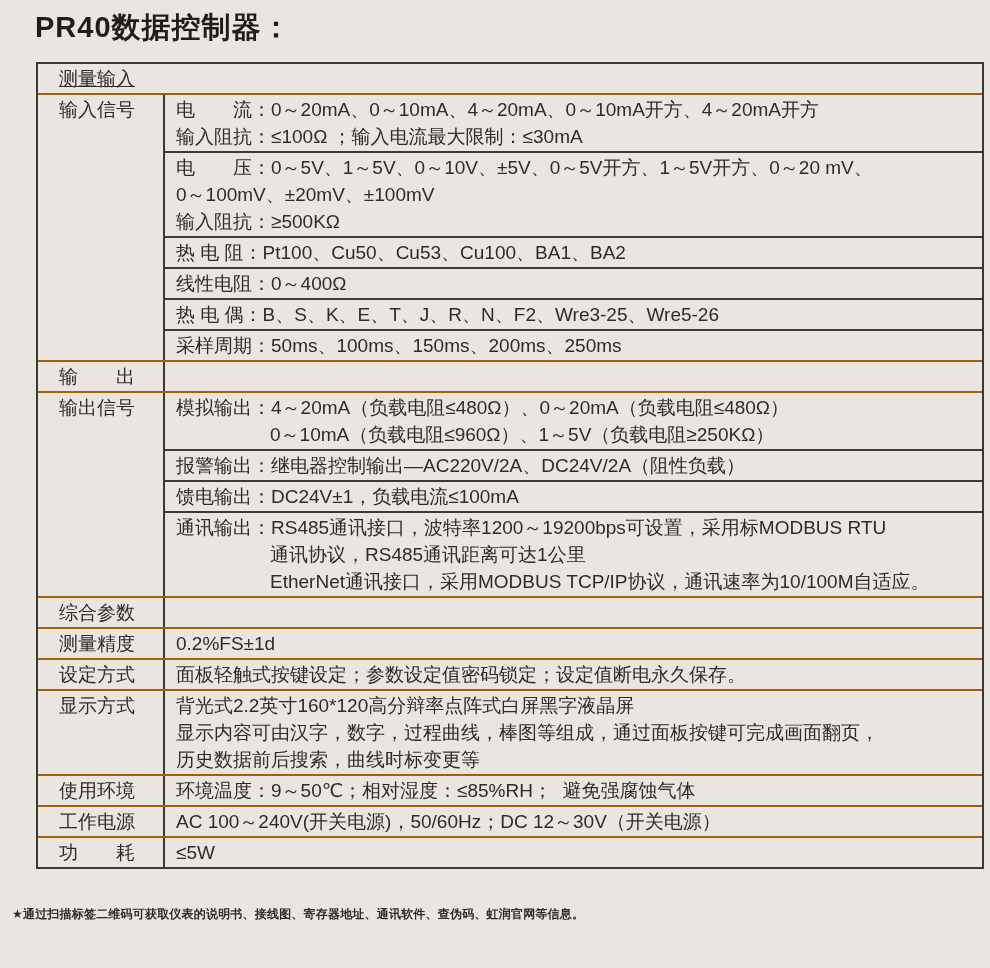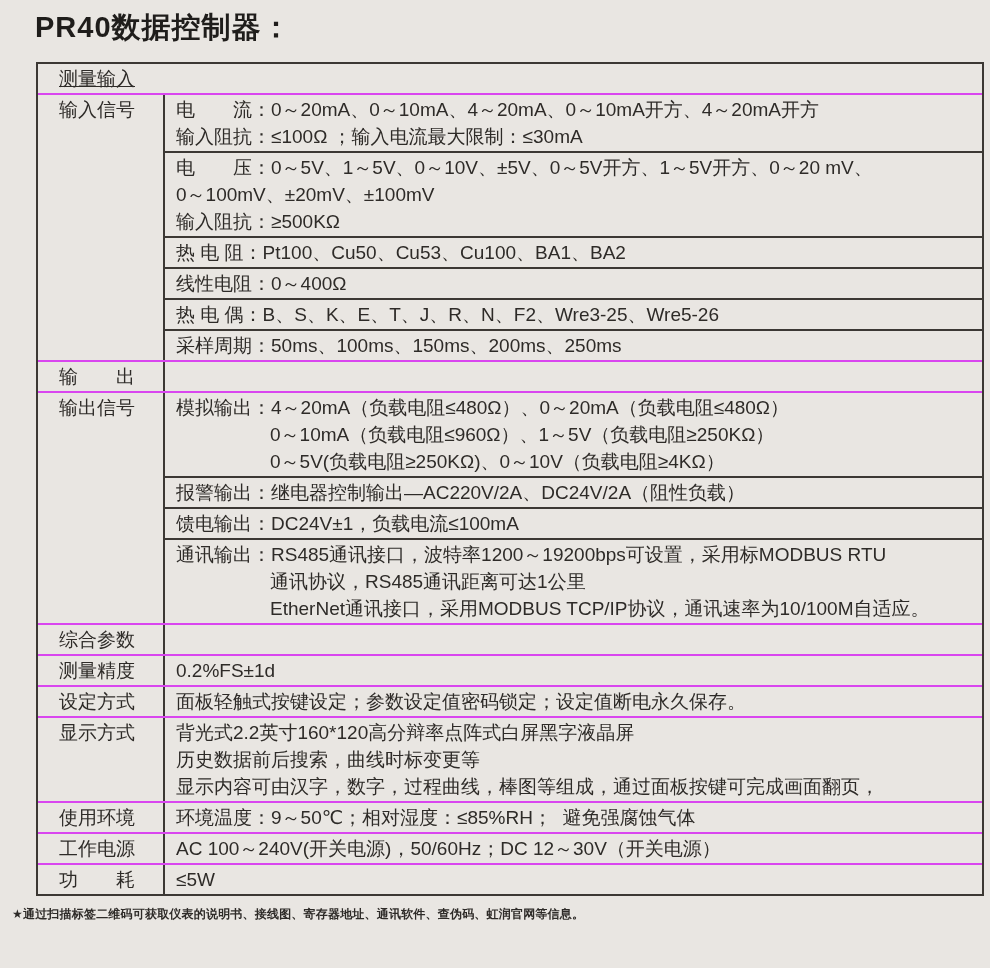--- a/index.html
+++ b/index.html
@@ -11,21 +11,21 @@
   .title{
     position:absolute;left:35px;top:8px;margin:0;
     font-size:29px;font-weight:bold;color:#1f1d1b;letter-spacing:1px;
     white-space:pre;
   }
   .spec-table{
     position:absolute;left:36px;top:62px;width:948px;
     border:2px solid #3c3834;box-sizing:border-box;
     font-size:19px;line-height:27px;
   }
-  .row{display:flex;border-top:2px solid #d946ef;}
+  .row{display:flex;border-top:2px solid #a16207;}
   .row:first-child{border-top:none;}
   .label-cell{
     flex:0 0 125px;box-sizing:border-box;
     padding:1px 4px 1px 21px;white-space:pre;
   }
   .row.section .label-cell.full{flex:1;text-decoration:underline;}
   .content-col{
     flex:1;border-left:2px solid #3c3834;box-sizing:border-box;
     display:flex;flex-direction:column;min-width:0;
   }
@@ -77,21 +77,20 @@
     <div class="row section">
       <div class="label-cell">输　　出</div>
       <div class="content-col"></div>
     </div>
     <div class="row">
       <div class="label-cell">输出信号</div>
       <div class="content-col">
         <div class="cell">
           <div class="line">模拟输出：4～20mA（负载电阻≤480Ω）、0～20mA（负载电阻≤480Ω）</div>
           <div class="line indent">0～10mA（负载电阻≤960Ω）、1～5V（负载电阻≥250KΩ）</div>
-          <div class="line indent">0～5V(负载电阻≥250KΩ)、0～10V（负载电阻≥4KΩ）</div>
         </div>
         <div class="cell">
           <div class="line">报警输出：继电器控制输出—AC220V/2A、DC24V/2A（阻性负载）</div>
         </div>
         <div class="cell">
           <div class="line">馈电输出：DC24V±1，负载电流≤100mA</div>
         </div>
         <div class="cell">
           <div class="line">通讯输出：RS485通讯接口，波特率1200～19200bps可设置，采用标MODBUS RTU</div>
           <div class="line indent">通讯协议，RS485通讯距离可达1公里</div>
@@ -117,22 +116,22 @@
         <div class="cell">
           <div class="line">面板轻触式按键设定；参数设定值密码锁定；设定值断电永久保存。</div>
         </div>
       </div>
     </div>
     <div class="row">
       <div class="label-cell">显示方式</div>
       <div class="content-col">
         <div class="cell">
           <div class="line">背光式2.2英寸160*120高分辩率点阵式白屏黑字液晶屏</div>
+          <div class="line">显示内容可由汉字，数字，过程曲线，棒图等组成，通过面板按键可完成画面翻页，</div>
           <div class="line">历史数据前后搜索，曲线时标变更等</div>
-          <div class="line">显示内容可由汉字，数字，过程曲线，棒图等组成，通过面板按键可完成画面翻页，</div>
         </div>
       </div>
     </div>
     <div class="row">
       <div class="label-cell">使用环境</div>
       <div class="content-col">
         <div class="cell">
           <div class="line">环境温度：9～50℃；相对湿度：≤85%RH；  避免强腐蚀气体</div>
         </div>
       </div>

